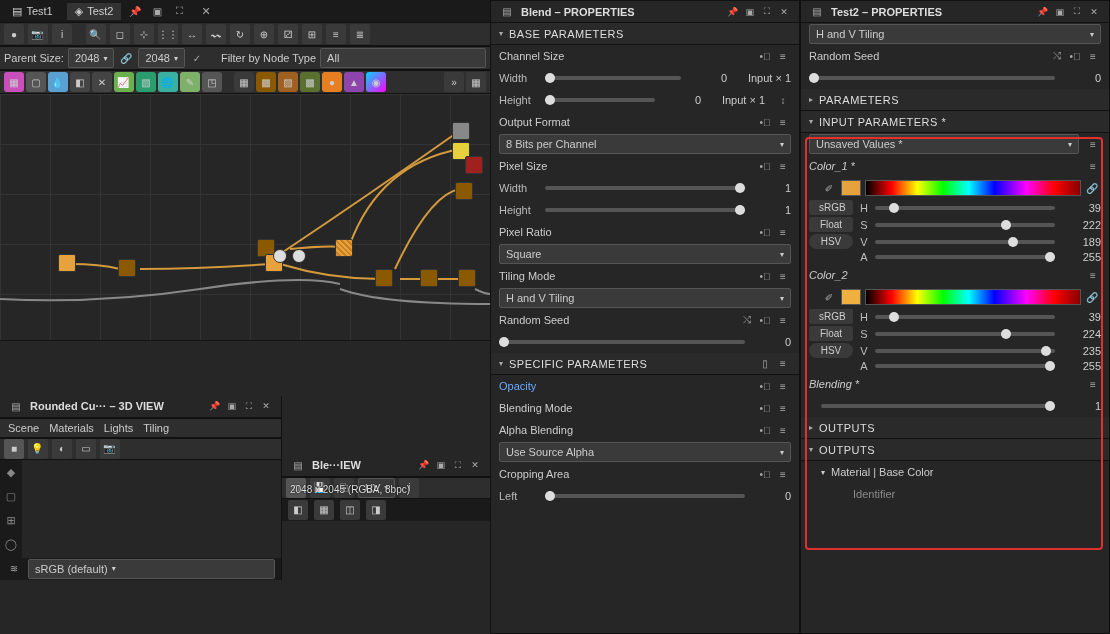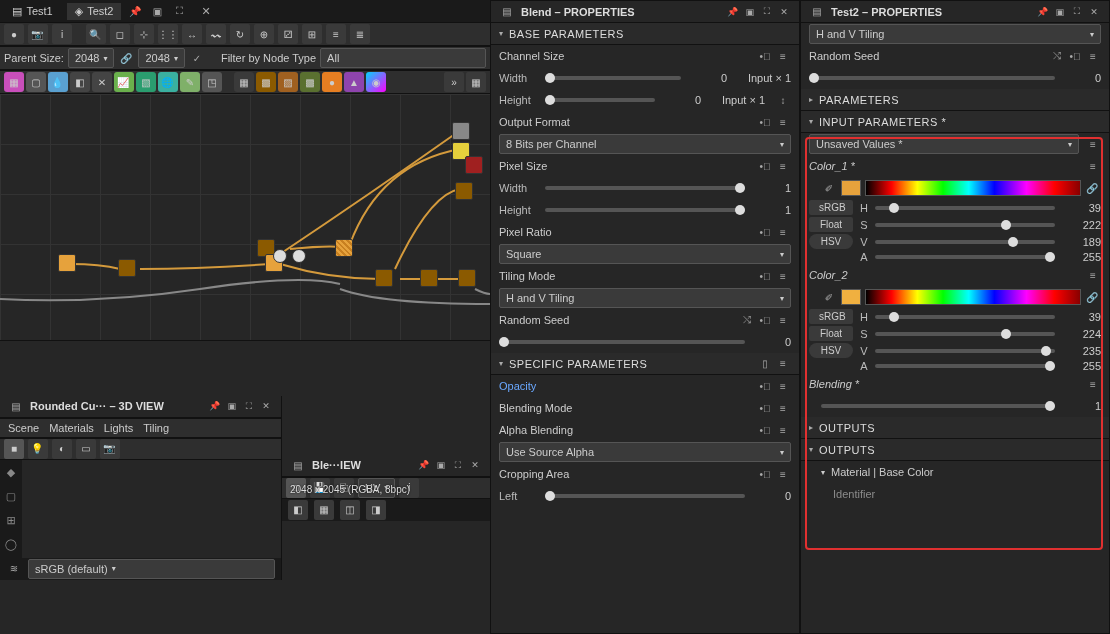--- a/index.html
+++ b/index.html
@@ -577,18 +577,18 @@
       <span class="name">OUTPUTS</span>
     </div>
   <div class="section-hdr">
       <span class="caret">▾</span>
       <span class="name">OUTPUTS</span>
     </div>
   <div class="prop-row" style="padding-left:20px">
       <span class="caret" style="font-size:8px">▾</span>
       <span class="prop-label" style="flex:1">Material | Base Color</span>
     </div>
-  <div class="prop-row" style="padding-left:32px;opacity:.6">
+  <div class="prop-row" style="padding-left:52px;opacity:.6">
       <span>Identifier</span>
     </div>
 
   <div class="red-border" style="left:4px;top:136px;right:6px;height:413px"></div>
 </div>
 
 </body></html>

